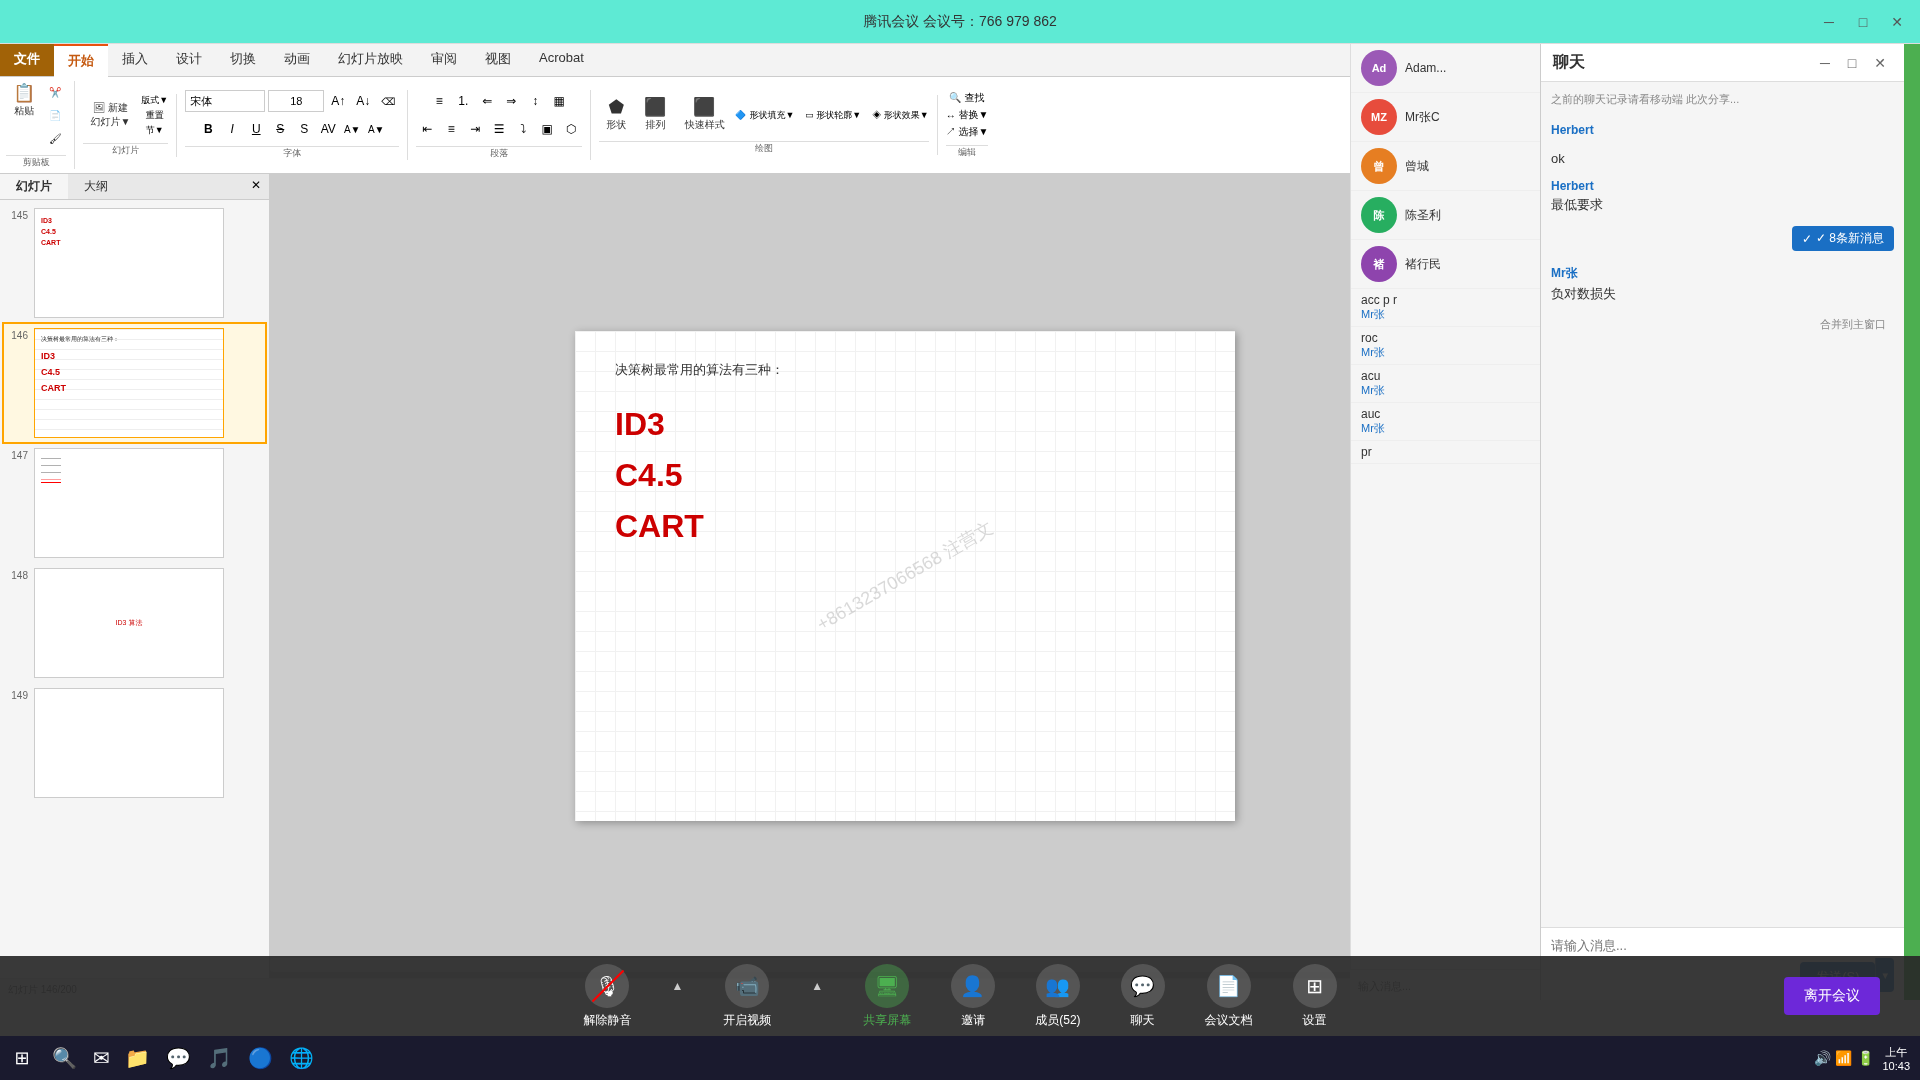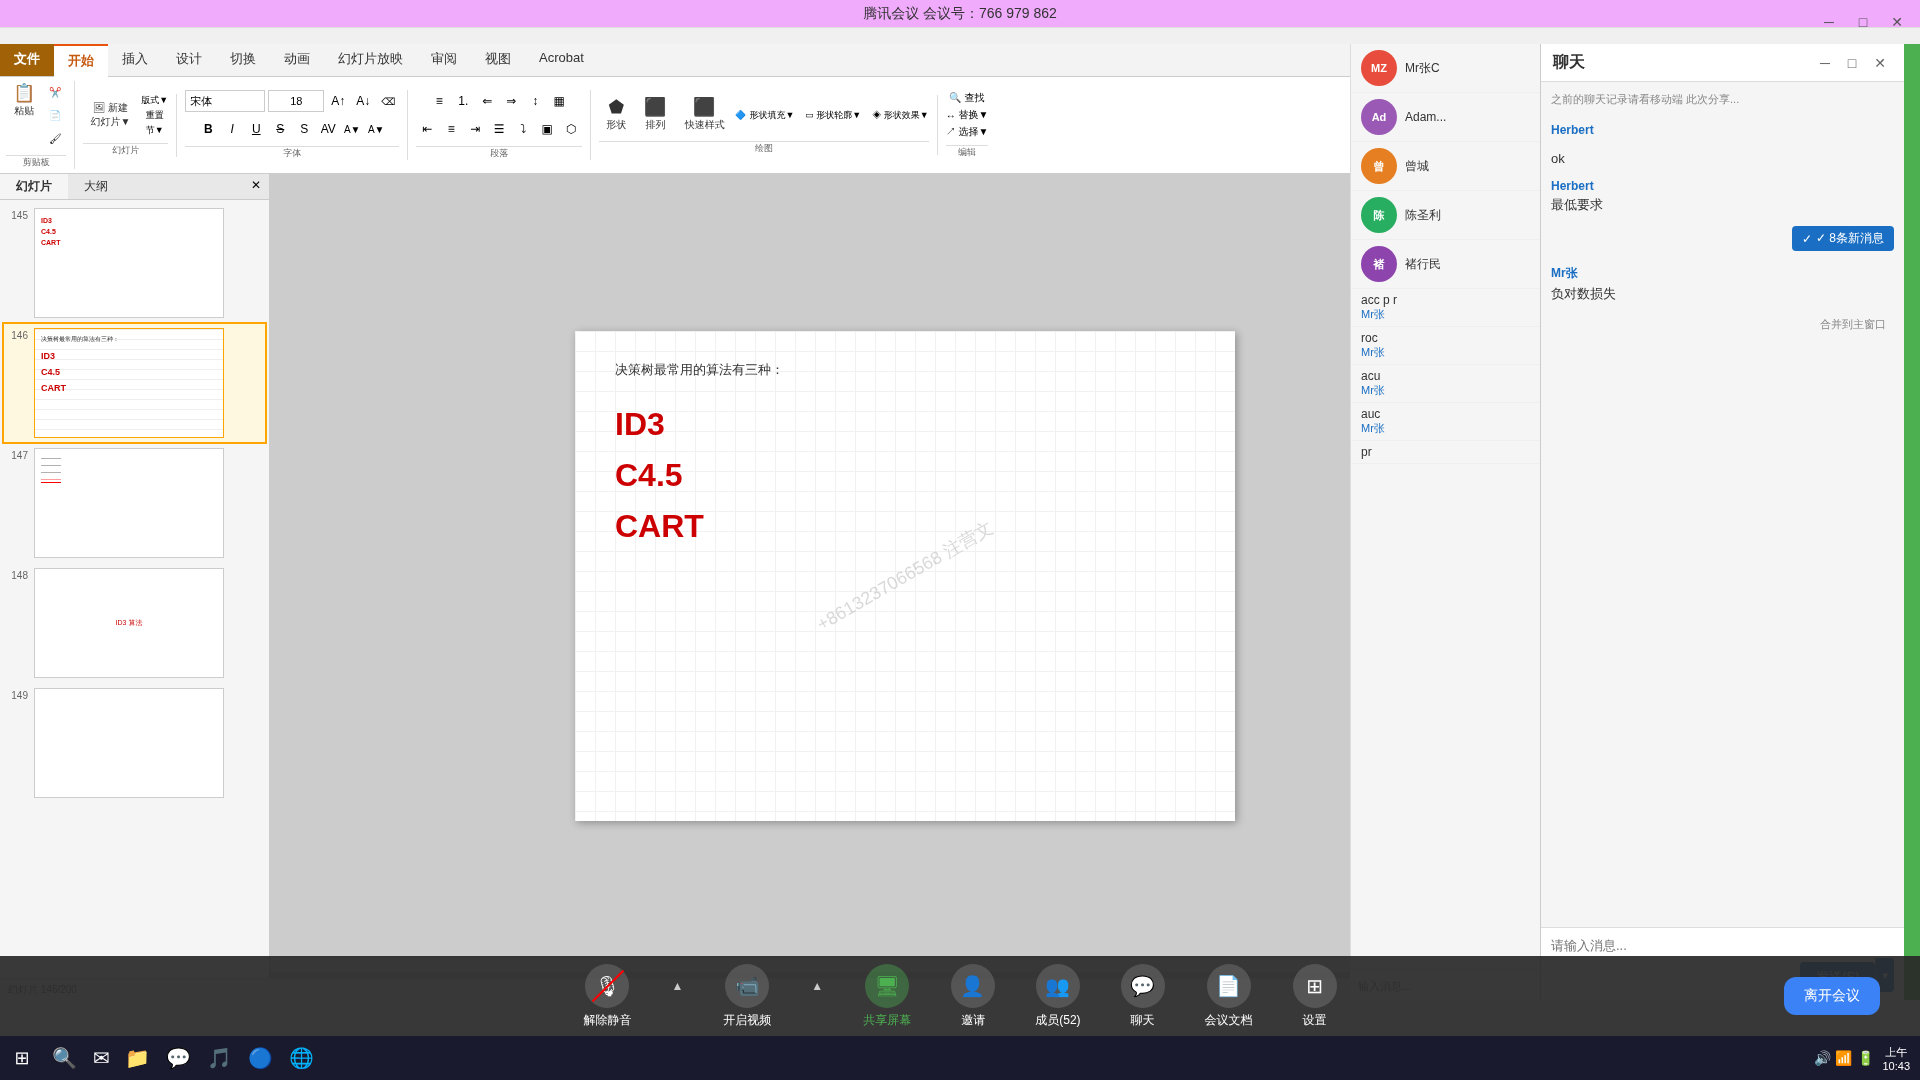--- a/index.html
+++ b/index.html
@@ -1,21 +1,21 @@
 <!DOCTYPE html>
 <html><head>
   <meta charset="utf-8">
   <style>
     * { margin: 0; padding: 0; box-sizing: border-box; }
     body { width: 1920px; height: 1080px; overflow: hidden; font-family: 'Microsoft YaHei', SimSun, sans-serif; background: #f0f0f0; position: relative; }
 
     
     .title-bar {
-      position: absolute; top: 0; left: 0; right: 0; height: 28px;
-      background: #f0abfc; display: flex; align-items: center; justify-content: center;
+      position: absolute; top: 0; left: 0; right: 0; height: 44px;
+      background: #5eead4; display: flex; align-items: center; justify-content: center;
       border-bottom: 1px solid #ddd; z-index: 100;
     }
     .title-bar-title { font-size: 14px; color: #333; }
     .title-bar-controls { position: absolute; right: 10px; top: 0; height: 44px; display: flex; align-items: center; gap: 8px; }
     .title-btn { width: 26px; height: 26px; display: flex; align-items: center; justify-content: center; cursor: pointer; font-size: 14px; color: #555; border: none; background: transparent; }
 
     
     .ppt-window {
       position: absolute; top: 44px; left: 0; right: 380px; bottom: 0;
       background: #fff; display: flex; flex-direction: column;
@@ -56,21 +56,21 @@
     .grid-bg { position: absolute; top: 0; left: 0; right: 0; bottom: 0; background-image: linear-gradient(#ddd 1px, transparent 1px), linear-gradient(90deg, #ddd 1px, transparent 1px); background-size: 20px 20px; opacity: 0.4; }
     .watermark { position: absolute; top: 50%; left: 50%; transform: translate(-50%, -50%) rotate(-30deg); font-size: 18px; color: rgba(180,180,180,0.5); white-space: nowrap; pointer-events: none; }
     .slide-content { position: absolute; top: 0; left: 0; right: 0; bottom: 0; padding: 30px 40px; }
     .slide-intro { font-size: 13px; color: #333; margin-bottom: 20px; }
     .slide-algo { font-size: 32px; font-weight: bold; color: #c00; line-height: 1.6; }
 
     
     .bottom-toolbar { position: absolute; bottom: 0; left: 0; right: 0; height: 80px; background: rgba(40,40,40,0.92); display: flex; align-items: center; justify-content: center; gap: 40px; z-index: 200; }
     .toolbar-item { display: flex; flex-direction: column; align-items: center; gap: 4px; cursor: pointer; color: #fff; font-size: 12px; }
     .toolbar-item .icon-circle { width: 44px; height: 44px; border-radius: 50%; background: rgba(255,255,255,0.15); display: flex; align-items: center; justify-content: center; font-size: 20px; position: relative; }
-    .leave-btn { position: absolute; right: 40px; background: #3b82f6; color: #fff; border: none; border-radius: 12px; padding: 10px 20px; font-size: 14px; cursor: pointer; font-family: inherit; }
+    .leave-btn { position: absolute; right: 40px; background: #6d28d9; color: #fff; border: none; border-radius: 4px; padding: 10px 20px; font-size: 14px; cursor: pointer; font-family: inherit; }
     .chat-header-btn { background: transparent; border: none; cursor: pointer; font-size: 14px; color: #666; padding: 2px 6px; }
     .chat-messages { flex: 1; overflow-y: auto; padding: 10px; background: #f5f5f5; }
     .chat-msg { margin-bottom: 12px; }
     .chat-msg-name { font-size: 12px; font-weight: bold; margin-bottom: 2px; }
     .chat-msg-name.blue { color: #1a6fc4; }
     .chat-msg-text { font-size: 13px; color: #333; background: #fff; border-radius: 4px; padding: 4px 8px; display: inline-block; max-width: 240px; }
     .chat-msg-text.plain { background: transparent; padding: 0; }
     .chat-new-msgs { background: #1a6fc4; color: #fff; border-radius: 4px; padding: 4px 10px; font-size: 12px; float: right; margin-bottom: 8px; cursor: pointer; display: flex; align-items: center; gap: 4px; }
     .merge-btn { font-size: 11px; color: #888; text-align: right; padding: 2px 8px; cursor: pointer; }
     .chat-input { width: 100%; border: none; outline: none; font-size: 13px; font-family: inherit; background: transparent; color: #999; }
@@ -336,28 +336,28 @@
   <div class="ppt-status-bar">
     <span>幻灯片 146/200</span>
     <span style="margin-left:auto;">普通视图</span>
   </div>
 </div>
 
 <div style="position:absolute;top:44px;right:0;width:570px;bottom:80px;display:flex;">
 
   <div style="width:190px;background:#f5f5f5;border-left:1px solid #ddd;overflow-y:auto;flex-shrink:0;">
     <div class="participant-row">
+      <div class="participant-avatar" style="background:#9b59b6;">Ad</div>
+      <div class="participant-name">Adam...</div>
+    </div>
+    <div class="participant-row">
       <div class="participant-avatar" style="background:#e74c3c;">MZ</div>
       <div>
         <div class="participant-name">Mr张C</div>
       </div>
-    </div>
-    <div class="participant-row">
-      <div class="participant-avatar" style="background:#9b59b6;">Ad</div>
-      <div class="participant-name">Adam...</div>
     </div>
     <div class="participant-row">
       <div class="participant-avatar" style="background:#e67e22;">曾</div>
       <div class="participant-name">曾城</div>
     </div>
     <div class="participant-row">
       <div class="participant-avatar" style="background:#27ae60;">陈</div>
       <div class="participant-name">陈圣利</div>
     </div>
     <div class="participant-row">

